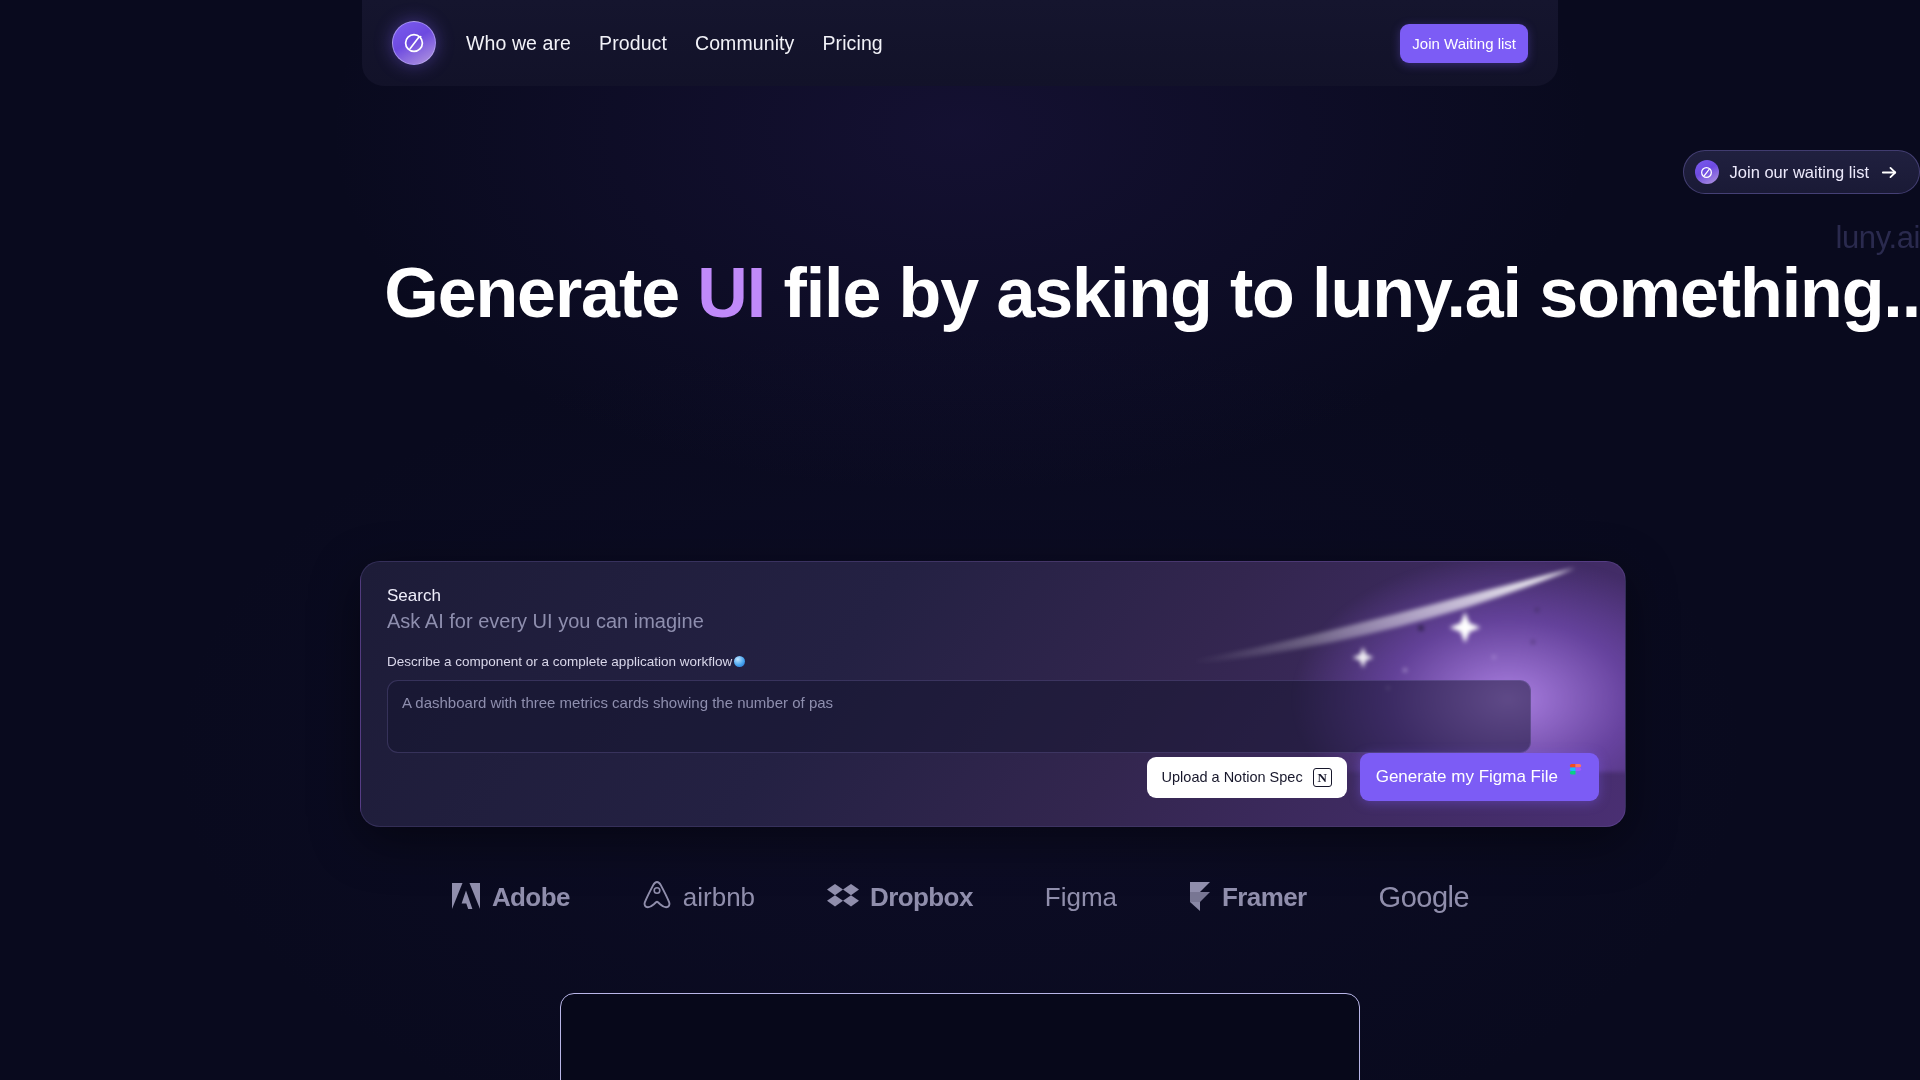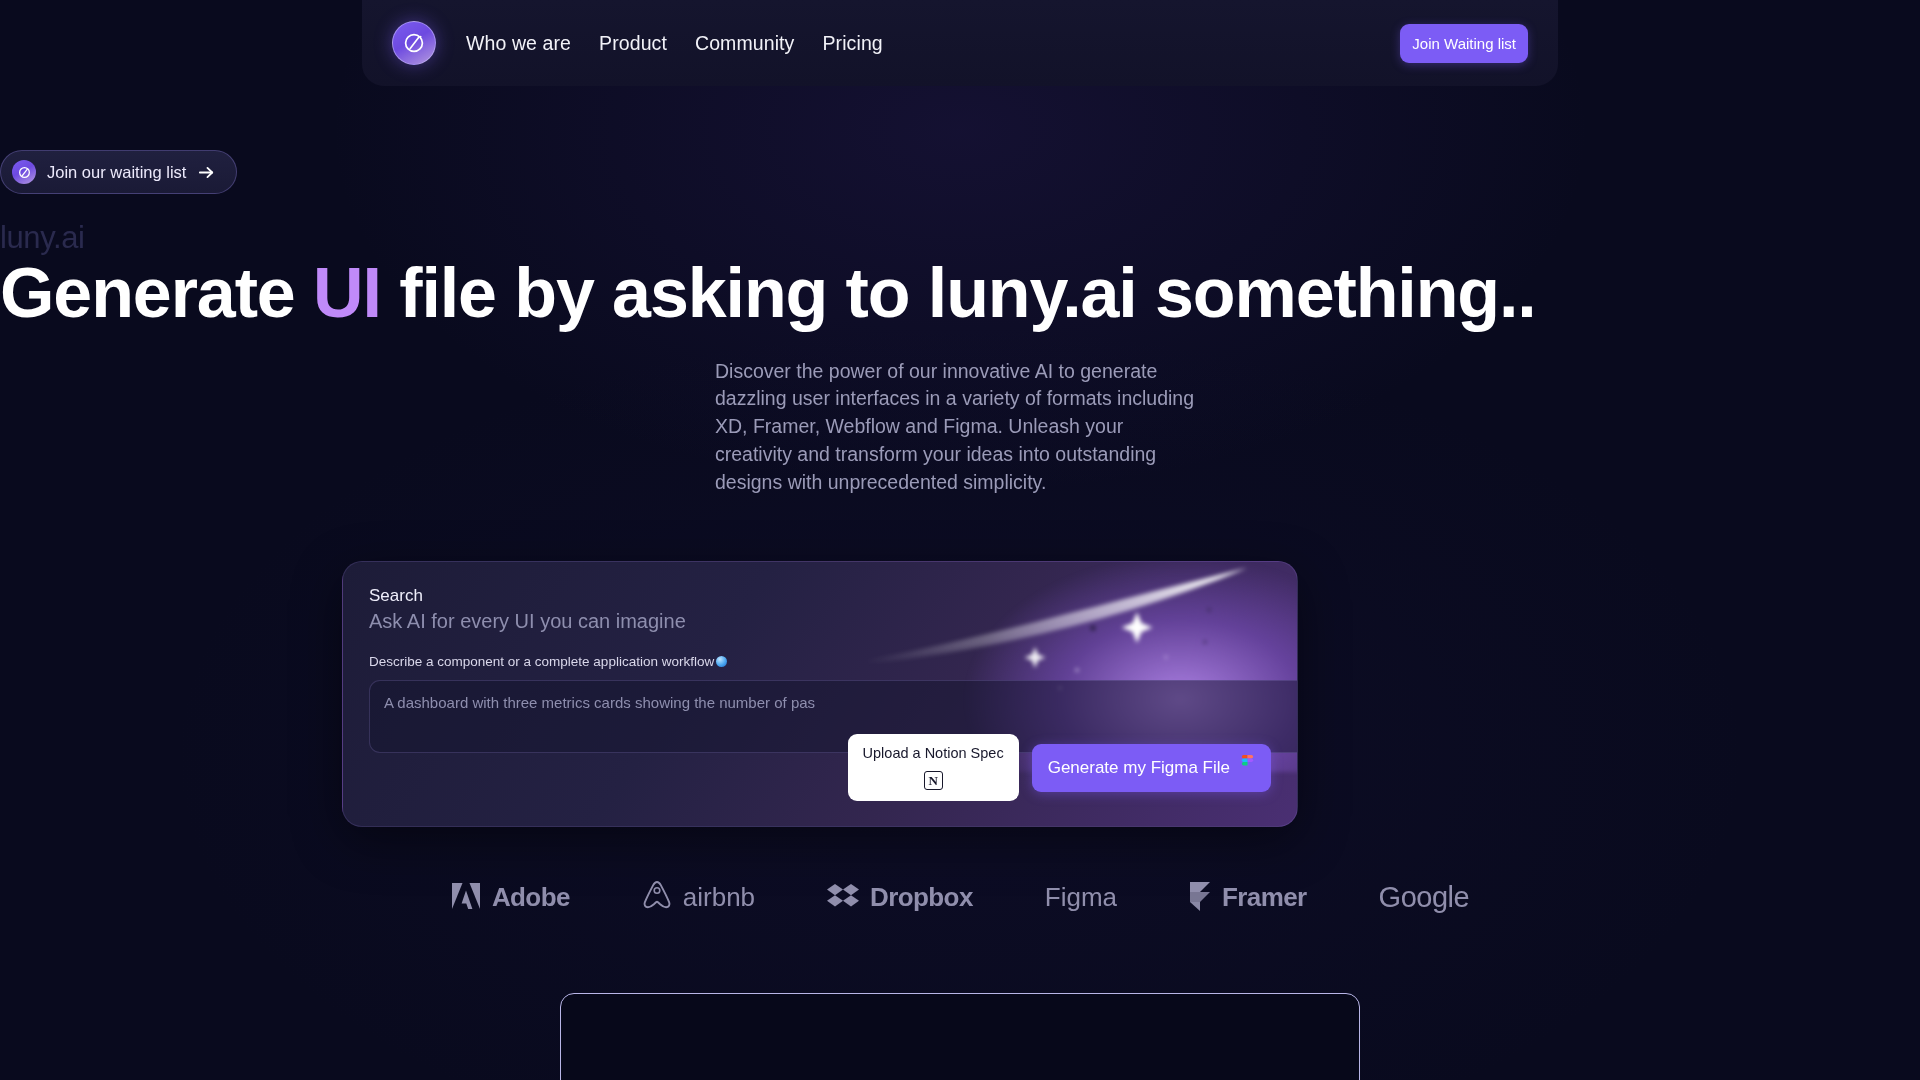--- a/index.html
+++ b/index.html
@@ -40,21 +40,21 @@
   .join-btn{
     margin-left:auto;
     background:#7c5cf5; color:#ffffff;
     font-size:15px; font-weight:500;
     border:none; border-radius:9px;
     padding:11px 12px; cursor:pointer; white-space:nowrap;
     box-shadow:0 2px 10px rgba(124,92,245,0.35);
   }
 
   
-  .hero{ position:absolute; left:0; top:86px; width:1920px; text-align:left; }
+  .hero{ position:absolute; left:0; top:86px; width:1920px; text-align:right; }
 
   .pill{
     display:inline-flex; align-items:center; gap:11px;
     margin-top:64px;
     background:linear-gradient(180deg,#20203f,#1a1a36);
     border:1px solid rgba(140,125,220,0.35);
     border-radius:999px; padding:9px 20px 9px 11px;
     cursor:pointer;
   }
   .pill-logo{
@@ -75,21 +75,21 @@
   }
   .headline .ui-accent{ color:#c08af9; }
 
   .subcopy{
     margin:26px auto 0; width:490px;
     font-size:19.5px; line-height:1.43; color:#9b9bb8; font-weight:400;
   }
 
   
   .card{
-    position:absolute; left:342px; top:561px; width:956px; height:266px;
+    position:absolute; left:360px; top:561px; width:1266px; height:266px;
     border-radius:20px; overflow:hidden;
     background:linear-gradient(125deg, #1d1c38 0%, #242143 38%, #33264f 62%, #4a2f73 100%);
     border:1px solid rgba(150,130,220,0.18);
     box-shadow:0 14px 50px rgba(0,0,0,0.45);
   }
   .card-glow{
     position:absolute; right:-40px; top:-120px;
     width:560px; height:330px; pointer-events:none;
     background:radial-gradient(ellipse 300px 200px at 72% 78%, rgba(176,132,232,0.95) 0%, rgba(130,85,200,0.55) 40%, rgba(60,40,110,0.0) 72%);
     filter:blur(2px);
@@ -118,21 +118,21 @@
 
   .card-actions{
     position:absolute; right:26px; bottom:25px;
     display:flex; align-items:center; gap:13px;
   }
   .btn-notion{
     display:flex; align-items:center; gap:10px;
     background:#ffffff; color:#17172b;
     font-size:14.5px; font-weight:400;
     border:none; border-radius:9px; padding:11px 15px;
-    cursor:pointer; white-space:nowrap;flex-direction:column;
+    cursor:pointer; white-space:nowrap;
   }
   .btn-figma{
     display:flex; align-items:center; gap:10px;
     background:#7c5cf5; color:#ffffff;
     font-size:17px; font-weight:500;
     border:none; border-radius:9px; padding:11px 16px;
     cursor:pointer; white-space:nowrap;
     box-shadow:0 2px 12px rgba(124,92,245,0.4);
   }
   .notion-mark{
@@ -199,21 +199,20 @@
         <line x1="3" y1="10" x2="16" y2="10" stroke="#ffffff" stroke-width="1.9" stroke-linecap="round"></line>
         <polyline points="11,5.2 16,10 11,14.8" fill="none" stroke="#ffffff" stroke-width="1.9" stroke-linecap="round" stroke-linejoin="round"></polyline>
       </svg>
     </span>
   </div>
 
   <div class="brandline">luny.ai</div>
 
   <h1 class="headline"><span>Generate </span><span class="ui-accent">UI</span><span> file by asking to luny.ai something..</span></h1>
 
-  <p class="subcopy">Discover the power of our innovative AI to generate dazzling user interfaces in a variety of formats including XD, Framer, Webflow and Figma. Unleash your creativity and transform your ideas into outstanding designs with unprecedented simplicity.</p>
 </div>
 
 <div class="card">
   <div class="card-glow">
     <svg width="560" height="330" viewBox="0 0 560 330" style="position:absolute;inset:0;">
       <defs>
         <linearGradient id="cometg" x1="0" y1="1" x2="1" y2="0">
           <stop offset="0%" stop-color="#ffffff" stop-opacity="0"></stop>
           <stop offset="55%" stop-color="#ffffff" stop-opacity="0.55"></stop>
           <stop offset="100%" stop-color="#ffffff" stop-opacity="1"></stop>

